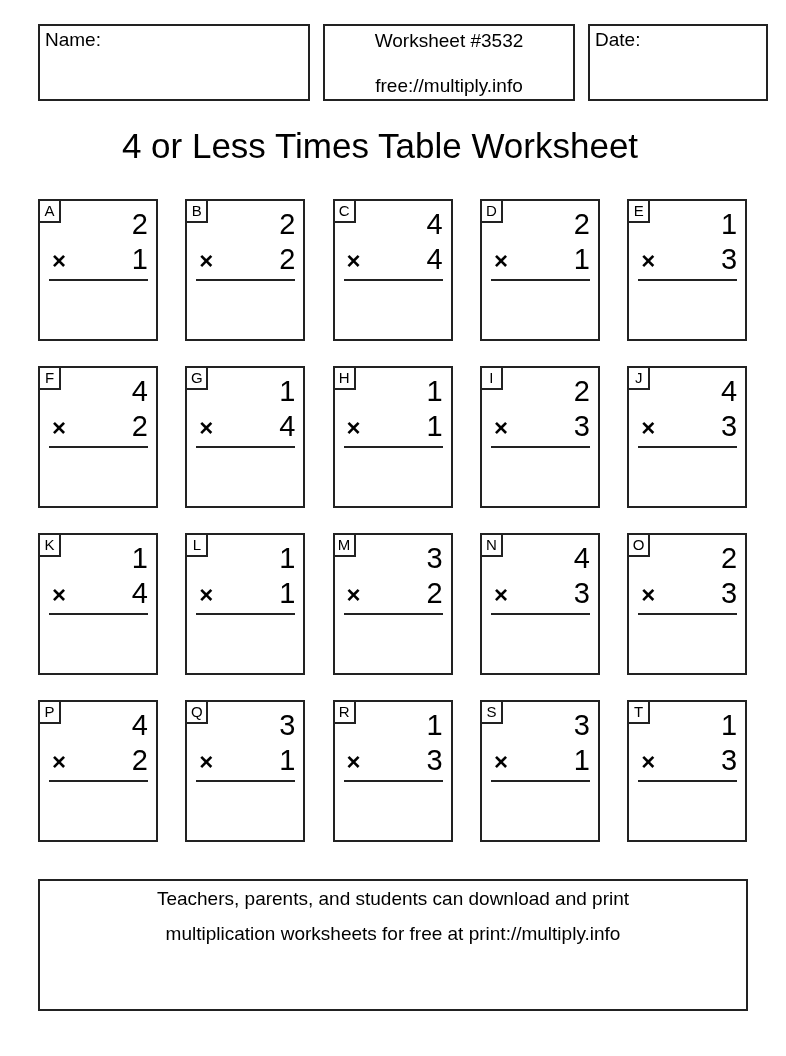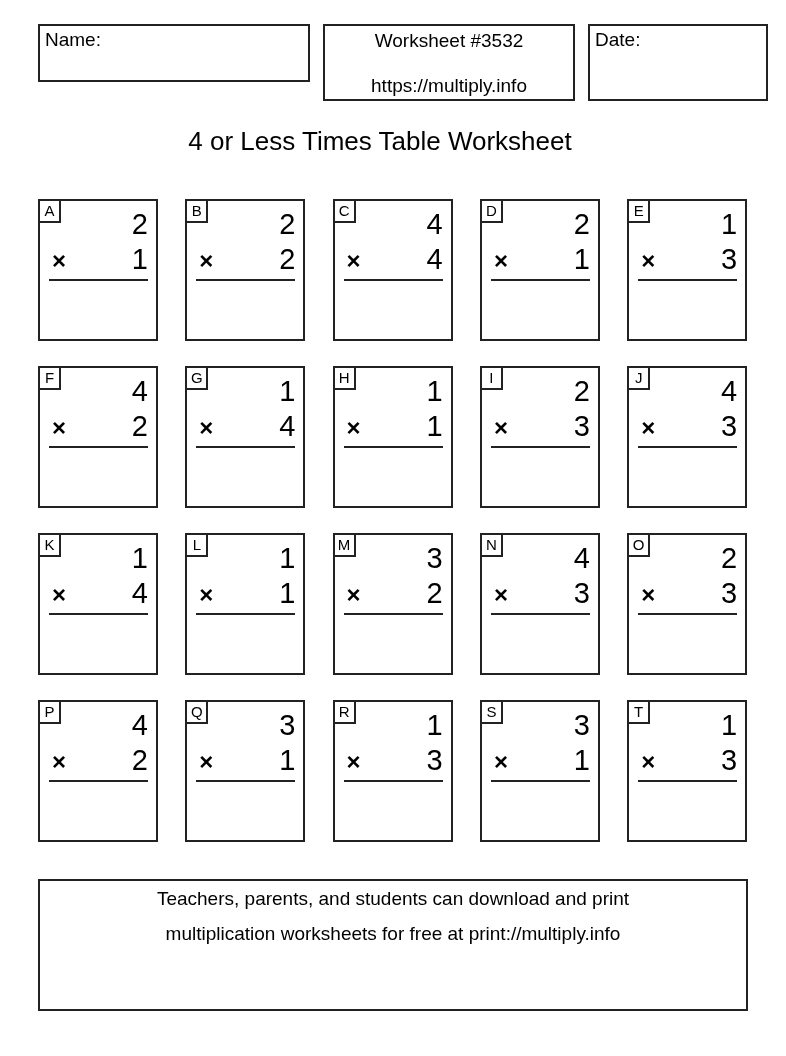--- a/index.html
+++ b/index.html
@@ -1,37 +1,37 @@
 <!DOCTYPE html>
 <html><head>
 <meta charset="utf-8">
 <style>
   html, body { margin:0; padding:0; background:#ffffff; }
   body { width:786px; height:1056px; position:relative; font-family:"Liberation Sans", sans-serif; color:#000; overflow:hidden; }
   .box { position:absolute; border:2px solid #222; box-sizing:border-box; background:#fff; }
   .hdr-label { position:absolute; left:5px; top:3px; font-size:19px; }
   .hdr-center { display:flex; flex-direction:column; align-items:center; justify-content:center; font-size:19px; line-height:31px;gap:14px; }
-  .title { position:absolute; left:0; width:760px; top:126px; text-align:center; font-size:26px; }
+  .title { position:absolute; left:0; width:760px; top:126px; text-align:center; font-size:35px; }
   .card { position:absolute; width:120px; height:142px; border:2px solid #222; box-sizing:border-box; }
   .letter { position:absolute; left:-2px; top:-2px; width:23px; height:24px; border:2px solid #222; box-sizing:border-box; font-size:15px; line-height:20px; text-align:center; }
   .top-num { position:absolute; right:8px; top:6px; font-size:29px; line-height:34px; }
   .bot-num { position:absolute; right:8px; top:41px; font-size:29px; line-height:34px; }
   .times { position:absolute; left:12px; top:46px; font-size:24px; line-height:28px; font-weight:bold; }
   .rule { position:absolute; left:9px; right:8px; top:78px; height:0; border-top:2px solid #222; }
   .footer-text { display:flex; flex-direction:column; align-items:center; justify-content:flex-start; font-size:19px; line-height:35px; }
 </style>
 </head>
 <body>
 
-<div class="box" style="left:38px;top:24px;width:272px;height:58px;">
+<div class="box" style="left:38px;top:24px;width:272px;height:77px;">
   <span class="hdr-label">Name:</span>
 </div>
 <div class="box hdr-center" style="left:323px;top:24px;width:252px;height:77px;">
   <span>Worksheet #3532</span>
-  <span>https://multiply.info</span>
+  <span>free://multiply.info</span>
 </div>
 <div class="box" style="left:588px;top:24px;width:180px;height:77px;">
   <span class="hdr-label">Date:</span>
 </div>
 
 <div class="title">4 or Less Times Table Worksheet</div>
 
 <div id="grid">
     <div class="card" style="left: 38px; top: 199px;">
       <span class="letter">A</span>

